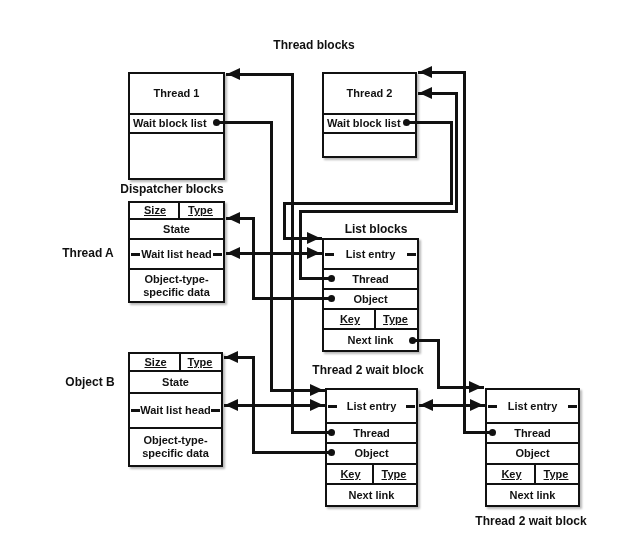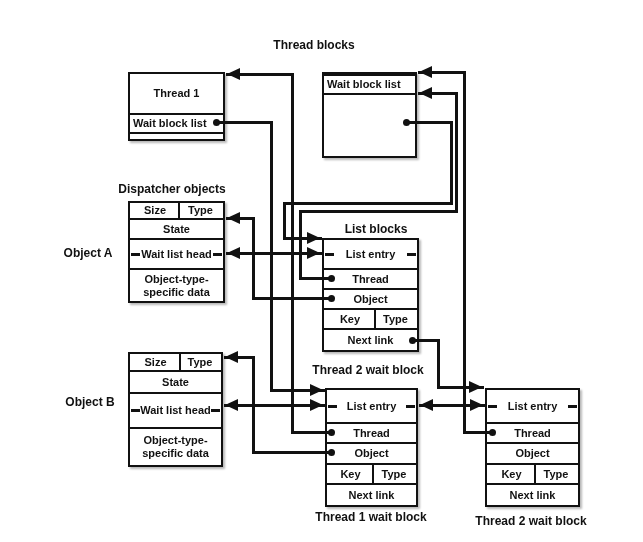--- a/index.html
+++ b/index.html
@@ -19,54 +19,54 @@
   .row {
     position:relative; box-sizing:border-box; flex:0 0 auto;
     display:flex; align-items:center; justify-content:center;
     font-size:11px; font-weight:bold; color:#111; text-align:center;
     line-height:1.15; padding:0 2px;
   }
   .row.bt { border-top:2px solid #111; }
   .row.left { justify-content:flex-start; padding-left:3px; }
   .row .cell {
     height:100%; box-sizing:border-box; display:flex;
-    align-items:center; justify-content:center; flex:0 0 auto;
+    align-items:center; justify-content:center; flex:0 0 auto;text-decoration:underline;
   }
   .row .cell.c0 { border-right:2px solid #111; }
   .row .cell.c1 { flex:1 1 auto; }
   .dashes::before, .dashes::after {
     content:""; position:absolute; top:50%; margin-top:-1.5px;
     width:9px; height:3px; background:#111;
   }
   .dashes::before { left:1px; }
   .dashes::after  { right:1px; }
   .seg { position:absolute; background:#111; }
   .dot { position:absolute; width:7px; height:7px; border-radius:50%; background:#111; }
   .arr { position:absolute; width:0; height:0; border-top:6px solid transparent; border-bottom:6px solid transparent; }
   .arr.left  { border-right:13px solid #111; }
   .arr.right { border-left:13px solid #111; }
 </style>
 </head>
 <body>
 
 <div class="canvas" id="canvas">
     <div class="title" style="left: 314px; top: 45px;">Thread blocks</div>
-    <div class="title" style="left: 172px; top: 189px;">Dispatcher objects</div>
+    <div class="title" style="left: 172px; top: 189px;">Dispatcher blocks</div>
     <div class="title" style="left: 376px; top: 229px;">List blocks</div>
-    <div class="title" style="left: 88px; top: 253px;">Object A</div>
-    <div class="title" style="left: 90px; top: 402px;">Object B</div>
+    <div class="title" style="left: 88px; top: 253px;">Thread A</div>
+    <div class="title" style="left: 90px; top: 382px;">Object B</div>
     <div class="title" style="left: 368px; top: 370px;">Thread 2 wait block</div>
-    <div class="title" style="left: 371px; top: 517px;">Thread 1 wait block</div>
     <div class="title" style="left: 531px; top: 521px;">Thread 2 wait block</div>
-    <div class="box" style="left: 128px; top: 72px; width: 97px; height: 69px;">
+    <div class="box" style="left: 128px; top: 72px; width: 97px; height: 108px;">
       <div class="row" style="height: 39px;">Thread 1</div>
       <div class="row bt left" style="height: 19px;">Wait block list</div>
       <div class="row bt" style="height: 24px;"></div>
     </div>
     <div class="box" style="left: 322px; top: 72px; width: 95px; height: 86px;">
+      <div class="row" style="height: 39px;">Thread 2</div>
       <div class="row bt left" style="height: 19px;">Wait block list</div>
       <div class="row bt" style="height: 24px;"></div>
     </div>
     <div class="box" style="left: 128px; top: 201px; width: 97px; height: 102px;">
       <div class="row" style="height: 15px;">
         <div class="cell c0" style="width: 48px;">Size</div>
         <div class="cell c1">Type</div>
       </div>
       <div class="row bt" style="height: 20px;">State</div>
       <div class="row bt dashes" style="height: 30px;">Wait list head</div>

